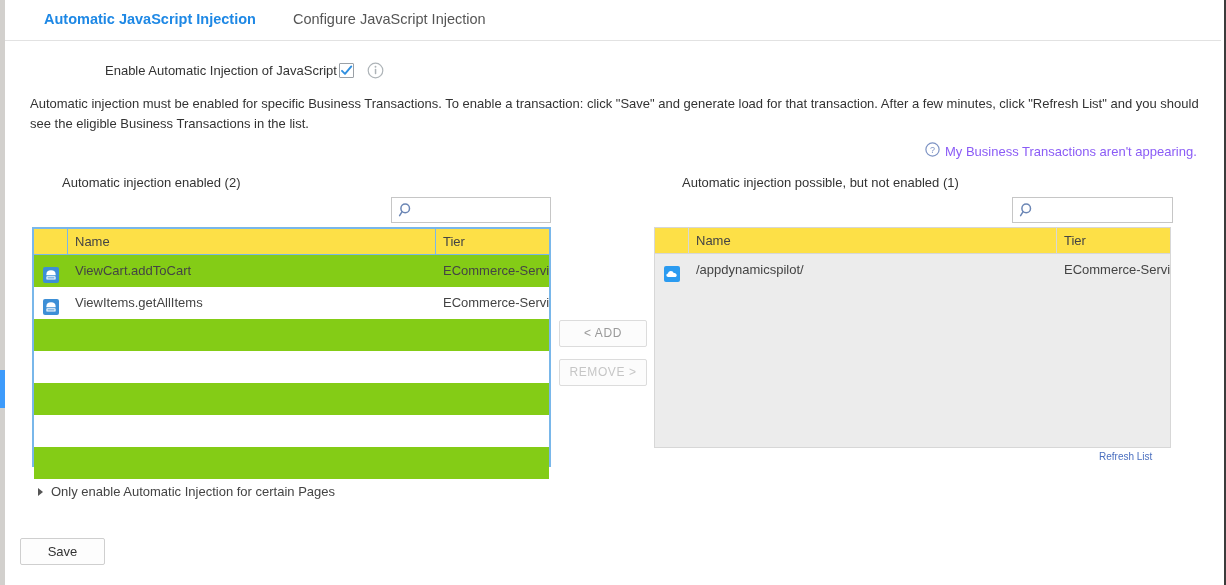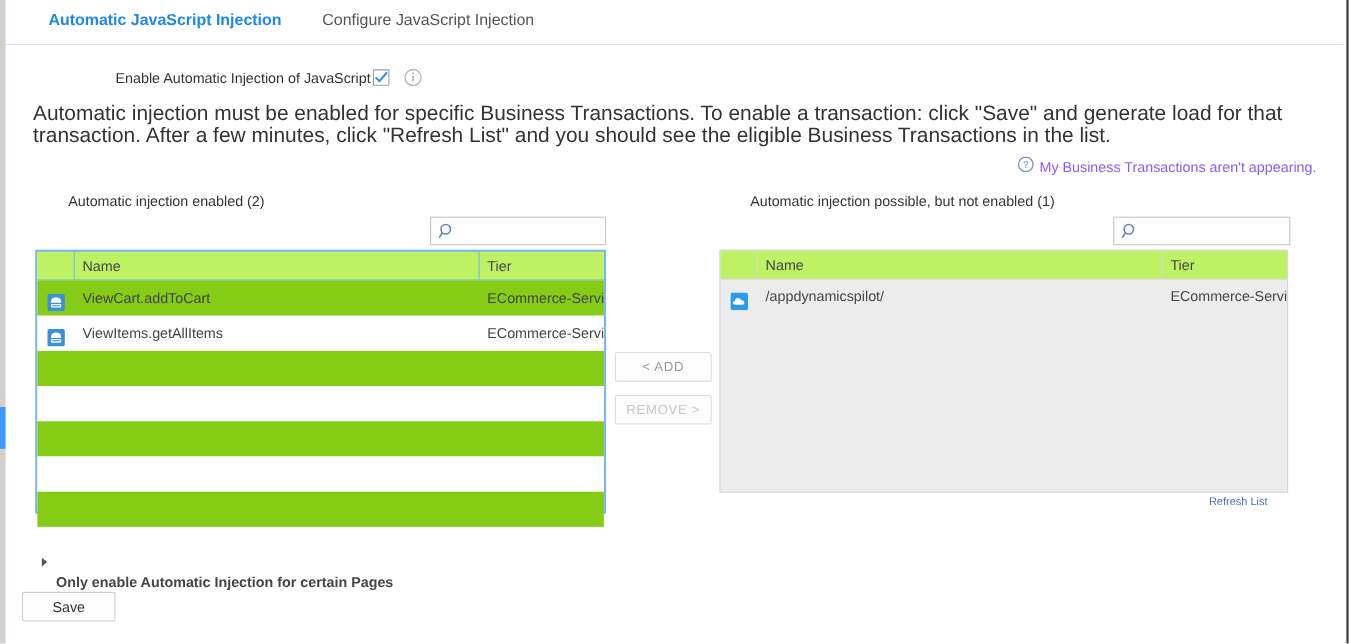--- a/index.html
+++ b/index.html
@@ -101,21 +101,21 @@
     position: absolute;
     left: 362px; top: -1px;
     width: 17px; height: 17px;
   }
 
   
   #desc {
     position: absolute;
     left: 25px; top: 94px;
     width: 1172px;
-    font-size: 19px;
+    font-size: 13px;
     line-height: 20px;
     color: #333;
   }
 
   
   #help-link-wrap {
     position: absolute;
     left: 920px; top: 142px;
     display: flex;
     align-items: center;
@@ -174,21 +174,21 @@
     position: absolute;
     top: 227px;
     box-sizing: border-box;
   }
   #left-table  { left: 27px;  width: 519px; height: 240px; border: 2px solid #79b7ea; background: #fff; }
   #right-table { left: 649px; width: 517px; height: 221px; border: 1px solid #d7d7d7; background: #ececec; }
 
   .thead {
     position: relative;
     height: 26px;
-    background: #bef264;
+    background: #fde047;
     box-sizing: border-box;
   }
   #left-table .thead  { border-bottom: 1px solid #79b7ea; }
   #right-table .thead { border-bottom: 1px solid #d7d7d7; }
 
   .th {
     position: absolute;
     top: 0;
     height: 25px;
     line-height: 25px;
@@ -281,24 +281,23 @@
     gap: 8px;
   }
   #accordion-arrow {
     width: 0; height: 0;
     border-left: 5px solid #555;
     border-top: 4px solid transparent;
     border-bottom: 4px solid transparent;
   }
   #accordion-label {
     font-size: 13px;
-    font-weight: bold;
+    font-weight: normal;
     color: #444;
     white-space: nowrap;
-    margin-top: 38px;
   }
 
   
   #save-btn {
     position: absolute;
     left: 15px; top: 538px;
     width: 85px; height: 27px;
     box-sizing: border-box;
     border: 1px solid #cfcfcf;
     background: #fdfdfd;

